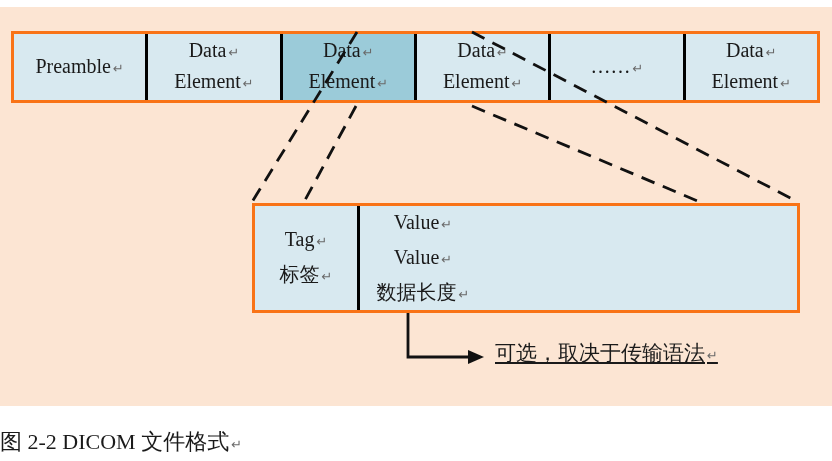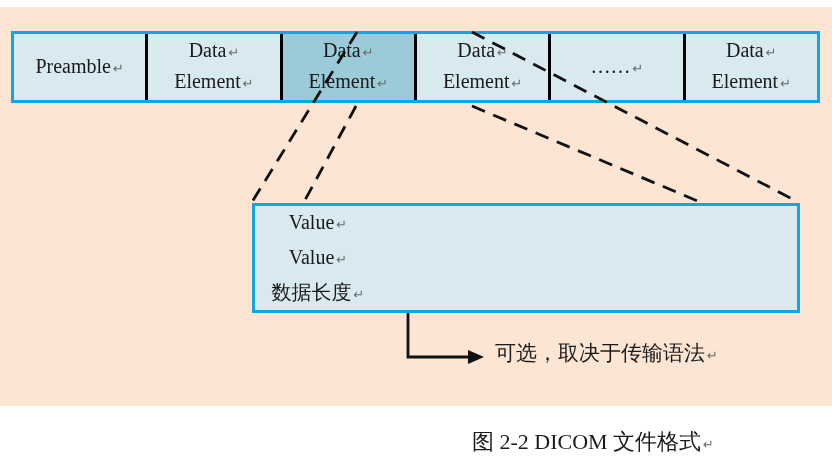--- a/index.html
+++ b/index.html
@@ -8,21 +8,21 @@
     background:#ffffff;
     font-family:"Liberation Serif","DejaVu Serif",serif;
     color:#1a1a1a;
   }
   .canvas{
     position:absolute;left:0;top:7px;width:832px;height:399px;
     background:var(--canvas_bg,#fce5d3);
   }
   .row{
     position:absolute;display:flex;box-sizing:border-box;
-    border:3px solid #0ea5e9;background:var(--cell_light,#d8e9f0);
+    border:3px solid #f97316;background:var(--cell_light,#d8e9f0);
   }
   .top-row{left:11px;top:31px;width:809px;height:72px;}
   .detail-row{left:252px;top:203px;width:548px;height:110px;}
   .cell{
     flex:1 1 0;display:flex;flex-direction:column;justify-content:center;
     align-items:center;text-align:center;
     background:var(--cell_light,#d8e9f0);
     font-size:20px;line-height:28px;
   }
   .cell + .cell{border-left:3px solid #000;}
@@ -35,24 +35,24 @@
   .pmark{
     font-size:13px;color:#6a6a6a;margin-left:2px;
     font-family:"DejaVu Sans",sans-serif;
   }
   .overlay{
     position:absolute;left:0;top:0;width:832px;height:461px;
     pointer-events:none;z-index:5;
   }
   .annotation{
     position:absolute;left:495px;top:341px;z-index:6;
-    font-size:21px;line-height:24px;white-space:nowrap;
+    font-size:21px;line-height:24px;white-space:nowrap;text-decoration:underline;
   }
   .caption{
-    position:absolute;left:0;top:429px;width:714px;text-align:right;
+    position:absolute;left:0;top:429px;width:714px;text-align:left;
     font-size:22px;line-height:26px;background:#ffffff;
   }
 </style>
 </head>
 <body>
 
 <div class="canvas"></div>
 
 <div class="row top-row">
   <div class="cell">
@@ -73,20 +73,24 @@
   <div class="cell">
     <div><span>……</span><span class="pmark">↵</span></div>
   </div>
   <div class="cell">
     <div><span>Data</span><span class="pmark">↵</span></div>
     <div><span>Element</span><span class="pmark">↵</span></div>
   </div>
 </div>
 
 <div class="row detail-row">
+  <div class="cell cell-tag">
+    <div><span>Tag</span><span class="pmark">↵</span></div>
+    <div><span>标签</span><span class="pmark">↵</span></div>
+  </div>
   <div class="cell cell-vl">
     <div><span>Value</span><span class="pmark">↵</span></div>
     <div><span>Value</span><span class="pmark">↵</span></div>
     <div><span>数据长度</span><span class="pmark">↵</span></div>
   </div>
 </div>
 
 <svg class="overlay" viewBox="0 0 832 461" xmlns="http://www.w3.org/2000/svg">
   <g stroke="#111111" stroke-width="2.8" stroke-dasharray="14 9" fill="none">
     <line x1="357" y1="32" x2="252" y2="202"></line>

